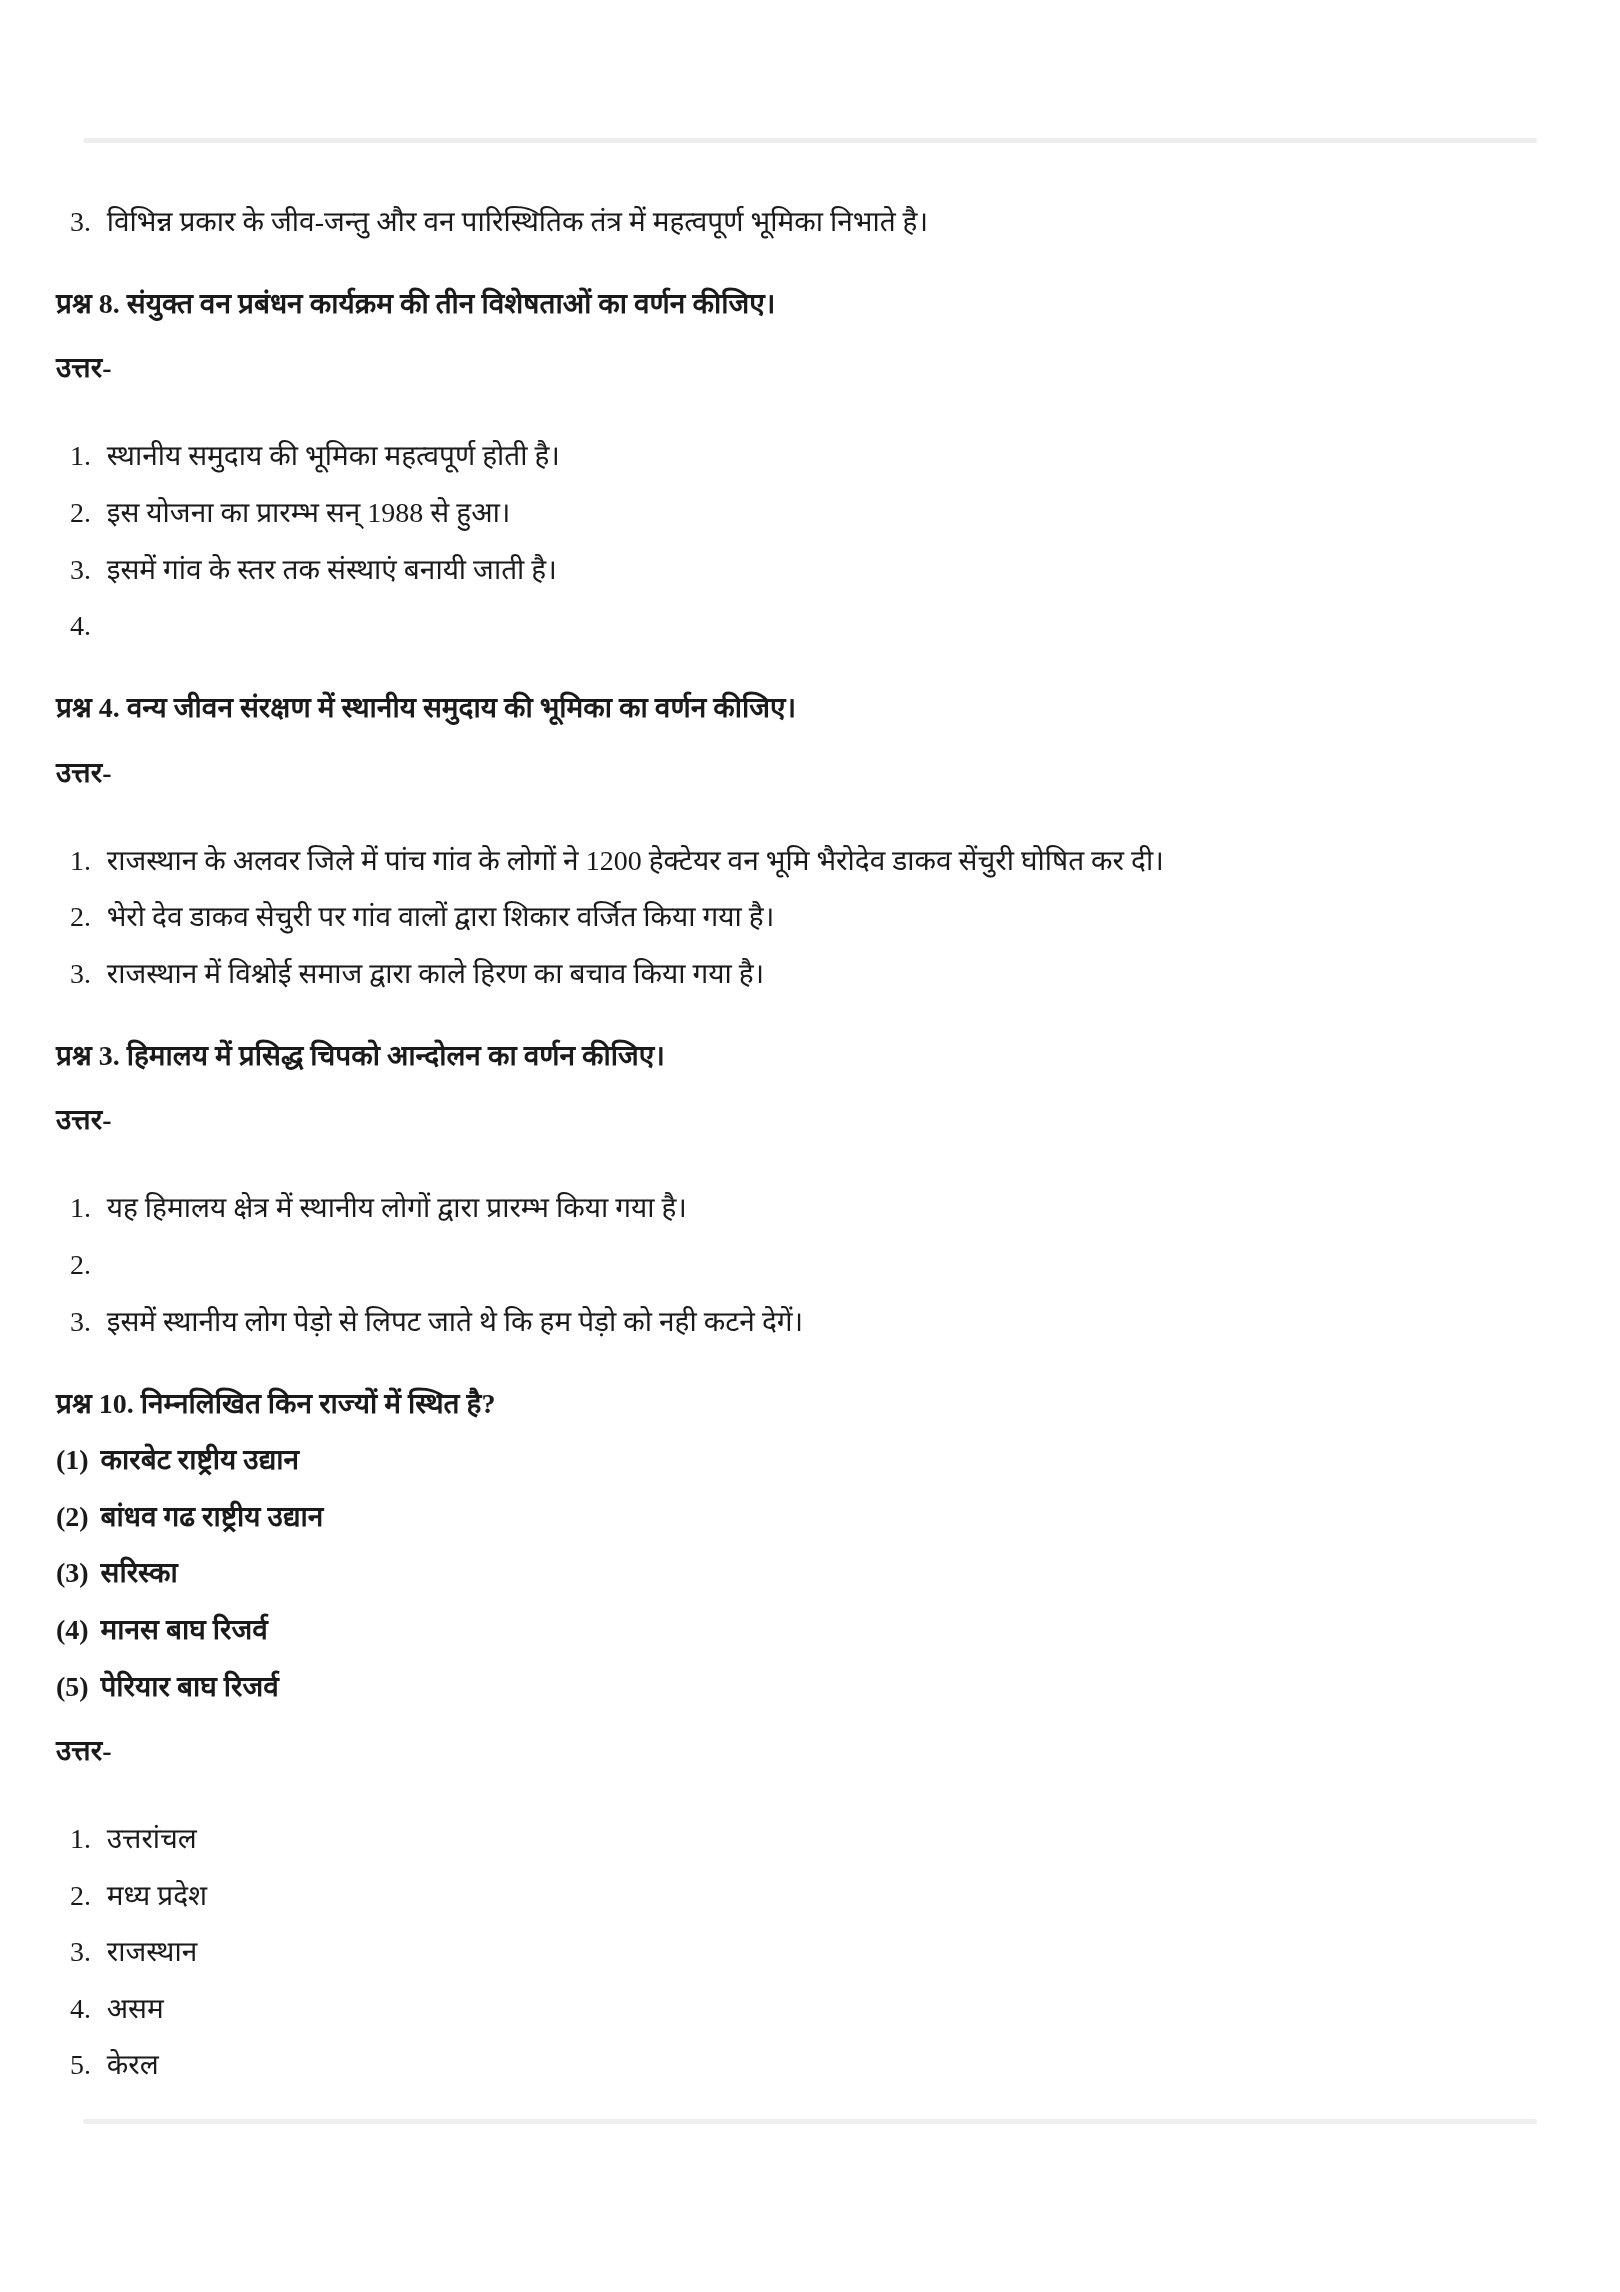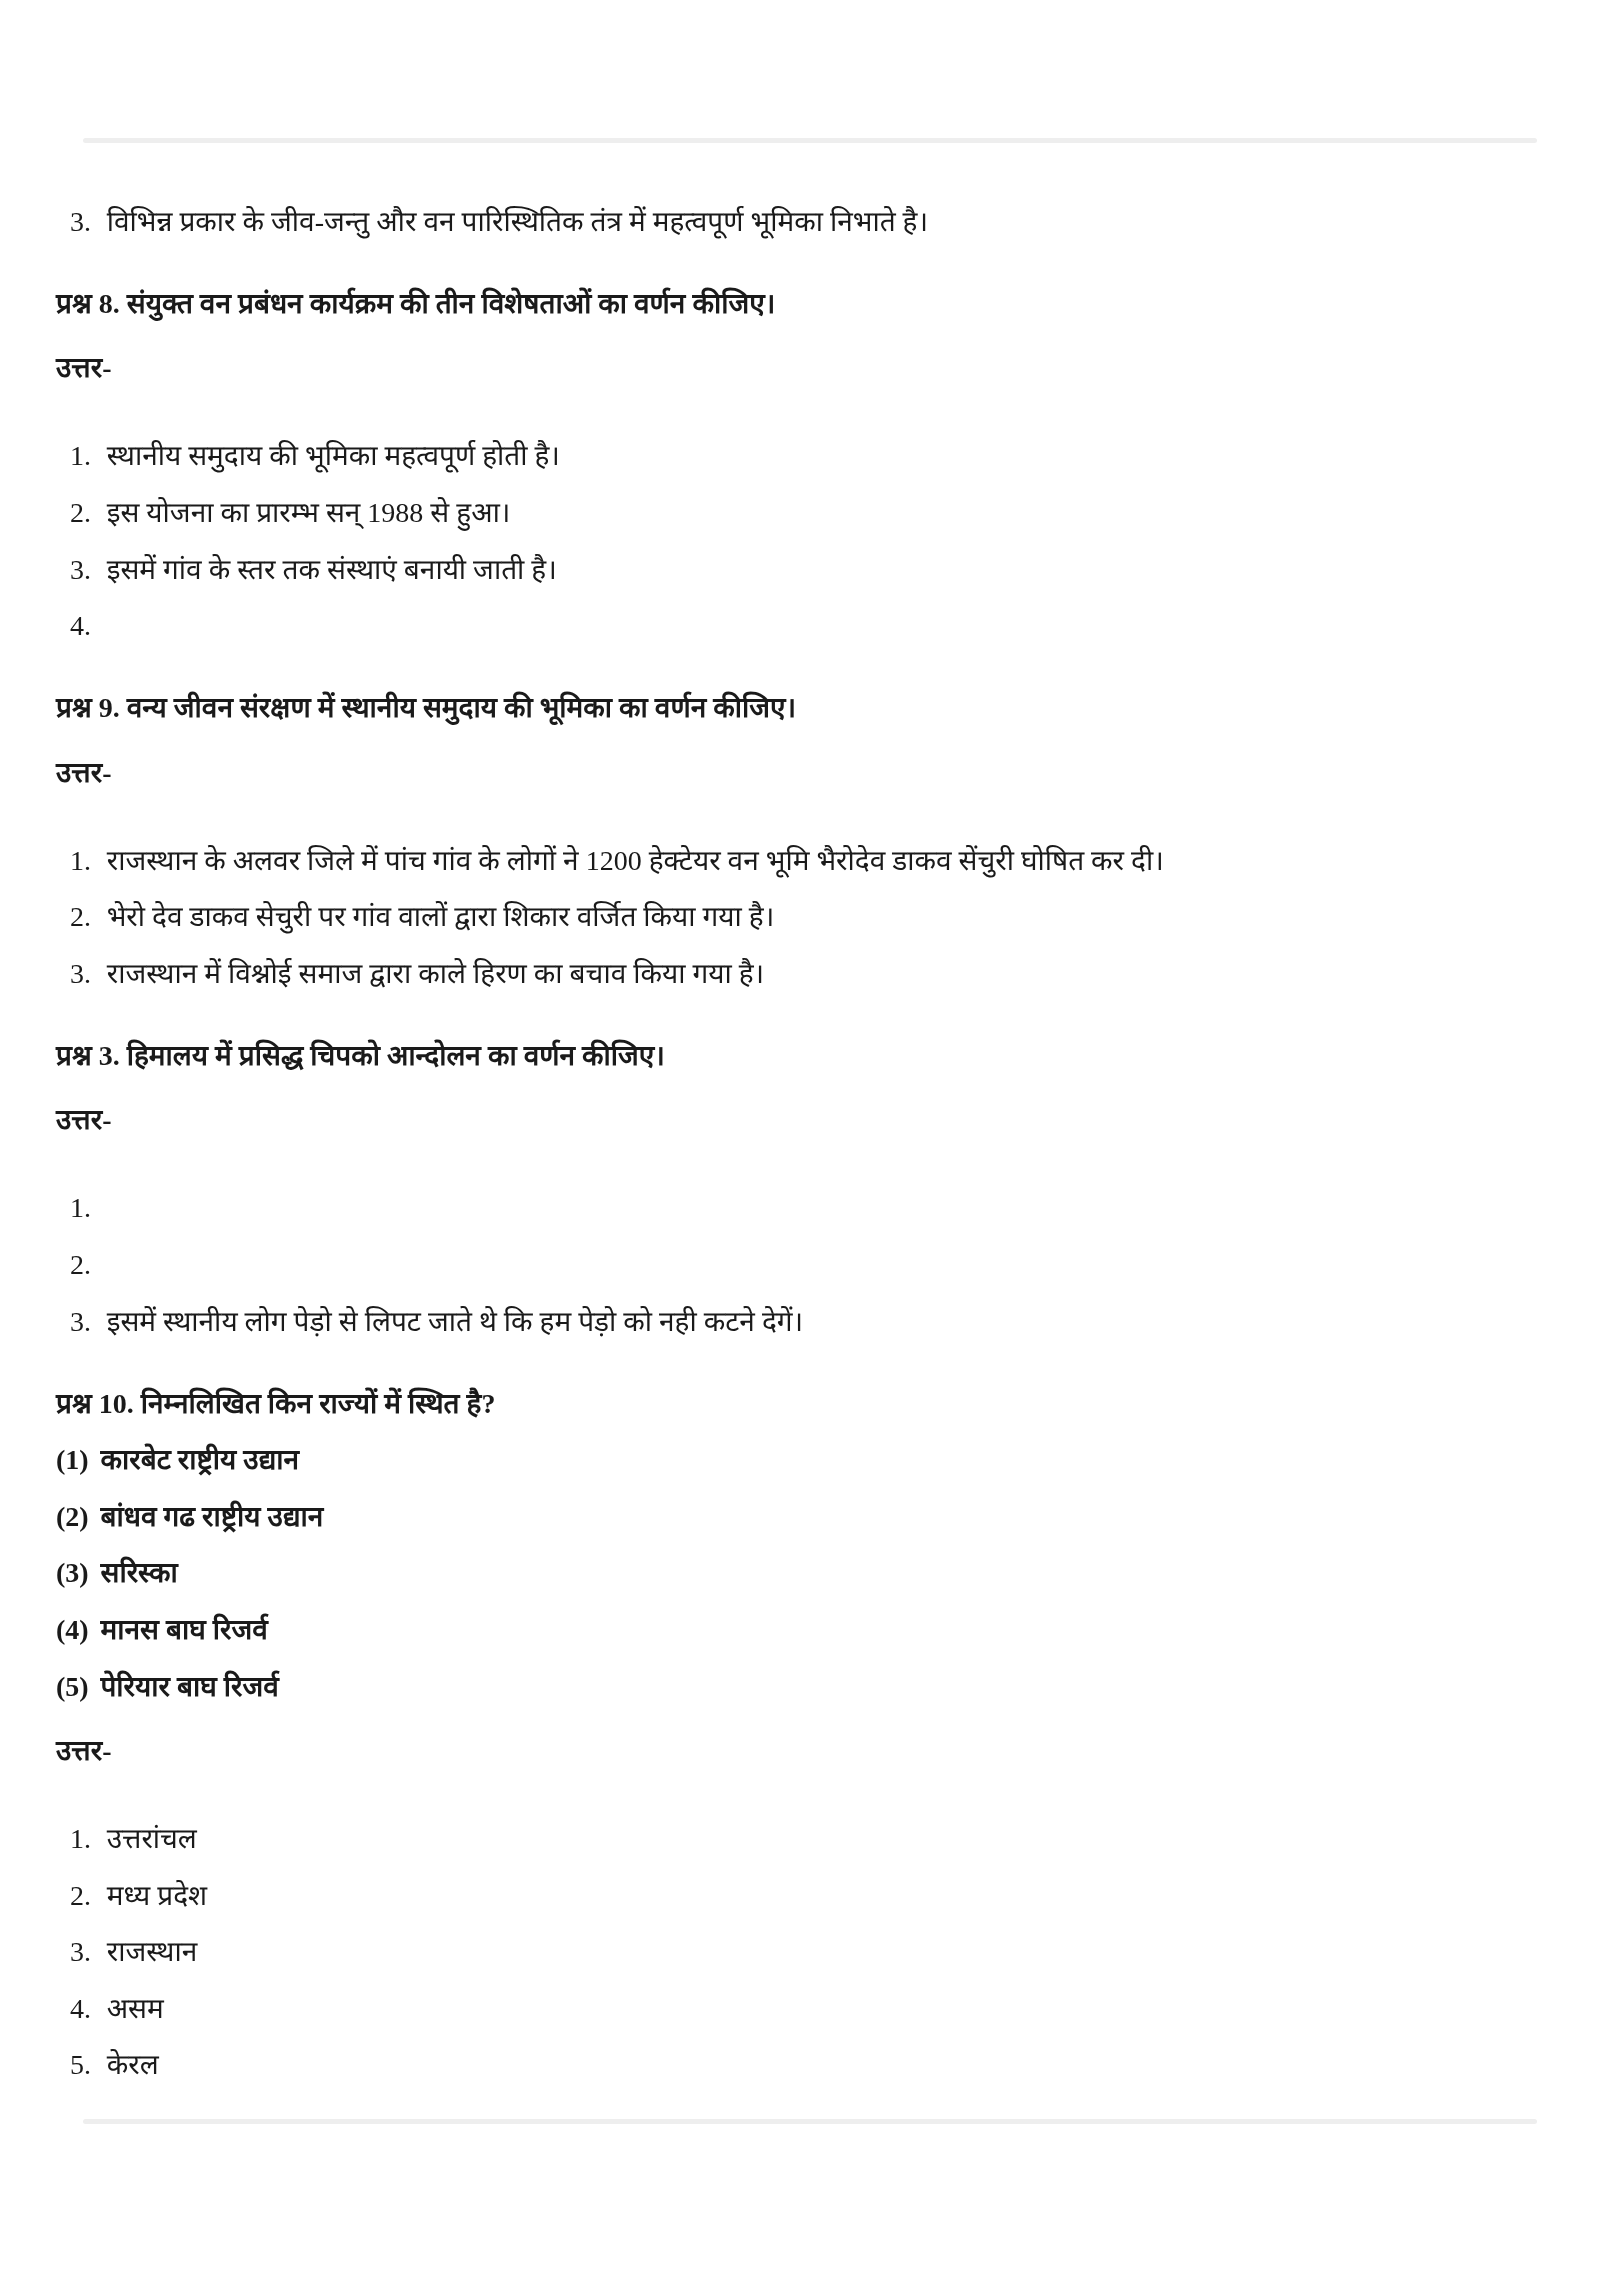--- a/index.html
+++ b/index.html
@@ -92,21 +92,21 @@
       </div>
       <div class="list-item">
         <span class="marker">3.</span>
         <span class="item-text">इसमें गांव के स्तर तक संस्थाएं बनायी जाती है।</span>
       </div>
       <div class="list-item">
         <span class="marker">4.</span>
       </div>
     </div>
 
-    <div class="q-heading">प्रश्न 9. वन्य जीवन संरक्षण में स्थानीय समुदाय की भूमिका का वर्णन कीजिए।</div>
+    <div class="q-heading">प्रश्न 4. वन्य जीवन संरक्षण में स्थानीय समुदाय की भूमिका का वर्णन कीजिए।</div>
     <div class="answer-label">उत्तर-</div>
     <div class="list">
       <div class="list-item">
         <span class="marker">1.</span>
         <span class="item-text">राजस्थान के अलवर जिले में पांच गांव के लोगों ने 1200 हेक्टेयर वन भूमि भैरोदेव डाकव सेंचुरी घोषित कर दी।</span>
       </div>
       <div class="list-item">
         <span class="marker">2.</span>
         <span class="item-text">भेरो देव डाकव सेचुरी पर गांव वालों द्वारा शिकार वर्जित किया गया है।</span>
       </div>
@@ -114,20 +114,21 @@
         <span class="marker">3.</span>
         <span class="item-text">राजस्थान में विश्नोई समाज द्वारा काले हिरण का बचाव किया गया है।</span>
       </div>
     </div>
 
     <div class="q-heading">प्रश्न 3. हिमालय में प्रसिद्ध चिपको आन्दोलन का वर्णन कीजिए।</div>
     <div class="answer-label">उत्तर-</div>
     <div class="list">
       <div class="list-item">
         <span class="marker">1.</span>
+        <span class="item-text">यह हिमालय क्षेत्र में स्थानीय लोगों द्वारा प्रारम्भ किया गया है।</span>
       </div>
       <div class="list-item">
         <span class="marker">2.</span>
       </div>
       <div class="list-item">
         <span class="marker">3.</span>
         <span class="item-text">इसमें स्थानीय लोग पेड़ो से लिपट जाते थे कि हम पेड़ो को नही कटने देगें।</span>
       </div>
     </div>
 

